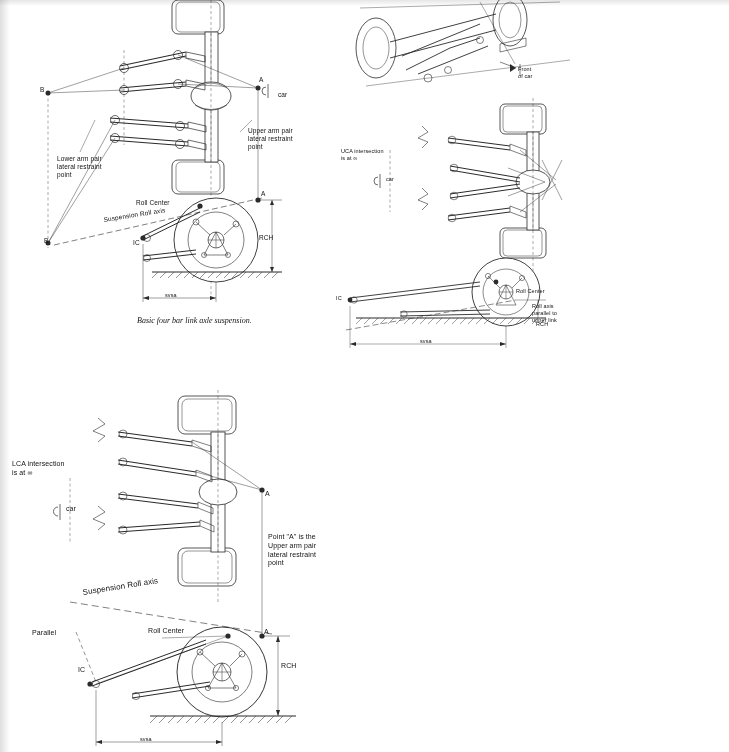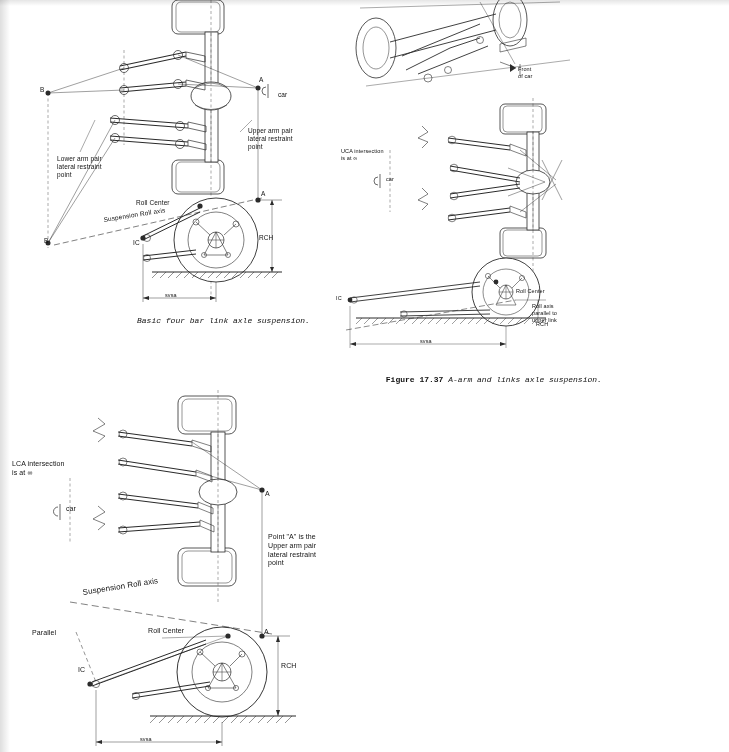--- a/index.html
+++ b/index.html
@@ -32,21 +32,21 @@
     line-height: 1.25;
     color: #111;
     white-space: pre;
     letter-spacing: 0.1px;
   }
   .lbl.sm { font-size: 5.5px; }
   .lbl.md { font-size: 7px; }
   .lbl.big { font-size: 8px; }
   .cap {
     position: absolute;
-    font-family: Liberation Mono, monospace;
+    font-family: Liberation Serif, serif;
     font-style: italic;
     font-size: 8px;
     color: #111;
     white-space: pre;
   }
   .cap b { font-style: normal; font-weight: bold; }
   .edge-shadow {
     position: absolute;
     left: 0; top: 0;
     width: 10px; height: 752px;
@@ -359,23 +359,20 @@
 is at ∞</span>
     <span class="lbl sm" style="left:56px; top:176px;">car</span>
     <span class="lbl sm" style="left:186px; top:288px;">Roll Center</span>
     <span class="lbl sm" style="left:202px; top:303px;">Roll axis
 parallel to
 upper link</span>
     <span class="lbl sm" style="left:206px; top:321px;">RCH</span>
     <span class="lbl sm" style="left:6px; top:295px;">IC</span>
     <span class="lbl sm" style="left:90px; top:338px;">svsa</span>
 
-    <div class="cap" style="left:27px; top:366px;">
-      <b>Figure 17.37</b><span> </span><span>A-arm and links axle suspension.</span>
-    </div>
   </div>
 
   <div class="fig" style="left:0px; top:382px; width:400px; height:370px;">
     <svg width="400" height="370" viewBox="0 0 400 370">
       <g fill="none" stroke="#2b2b2b" stroke-width="0.8">
 
         <rect x="178" y="14" width="58" height="38" rx="7" fill="#fff"></rect>
         <rect x="182" y="17" width="50" height="32" rx="6" fill="#fff" stroke-width="0.5"></rect>
         <rect x="178" y="166" width="58" height="38" rx="7" fill="#fff"></rect>
         <rect x="182" y="169" width="50" height="32" rx="6" fill="#fff" stroke-width="0.5"></rect>

